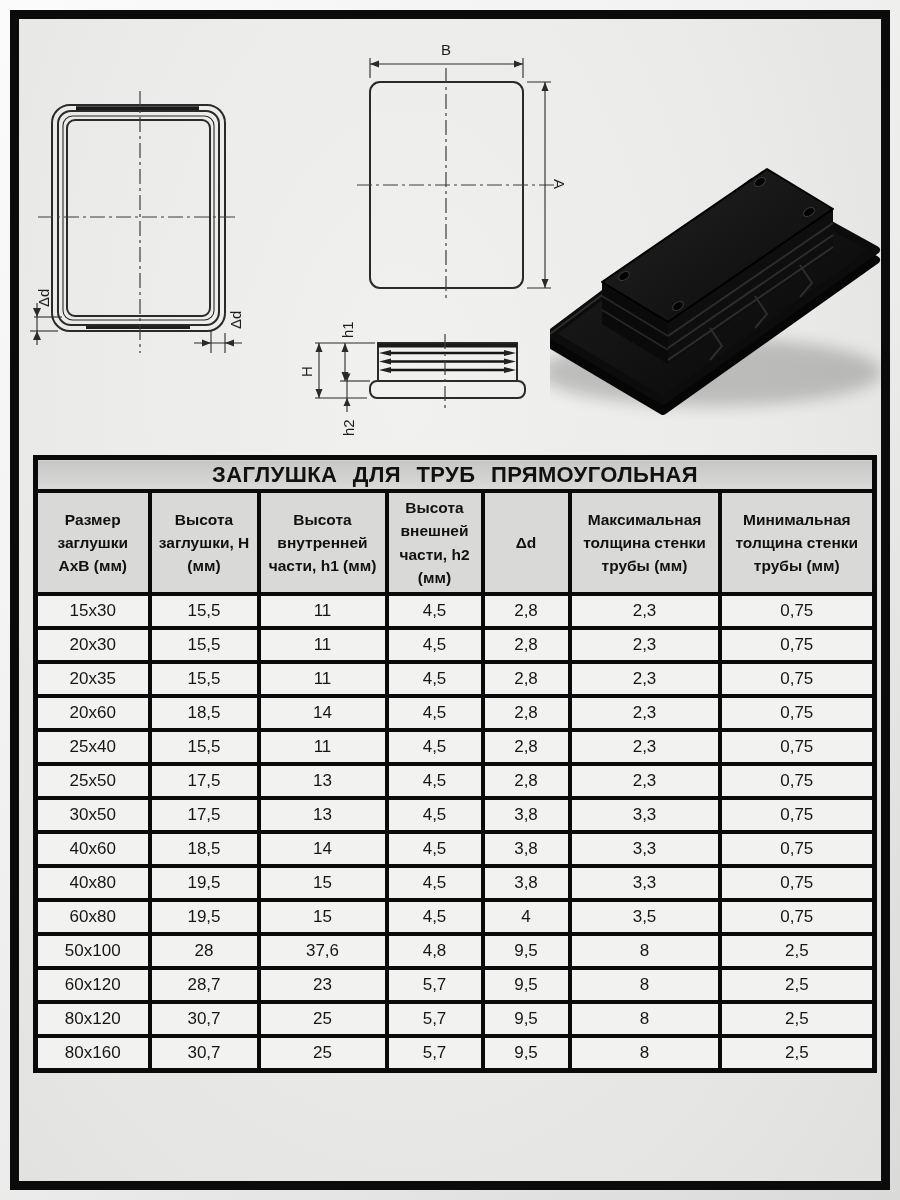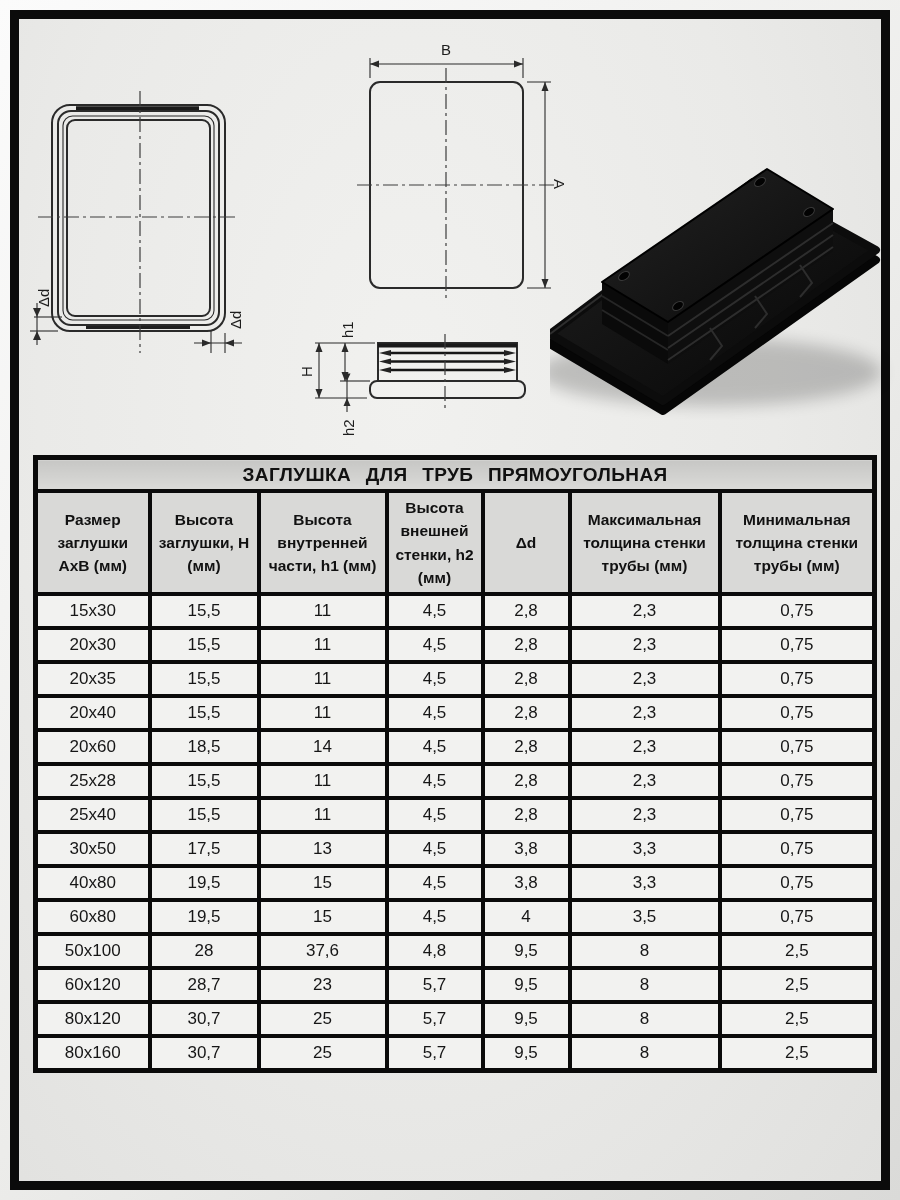--- a/index.html
+++ b/index.html
@@ -24,21 +24,21 @@
   .drw .flare{fill:#222;stroke:none;}
 
   table.spec{
     position:absolute;left:14px;top:436px;width:839px;
     border-collapse:collapse;table-layout:fixed;
     background:#0a0a0a;border:5px solid #0a0a0a;
   }
   table.spec td,table.spec th{border:4px solid #0a0a0a;overflow:hidden;}
   .t-title{
     height:27px;background:linear-gradient(#c7c7c5,#dadad8);
-    font-weight:bold;font-size:19px;letter-spacing:.4px;word-spacing:9px;
+    font-weight:bold;font-size:22px;letter-spacing:.4px;word-spacing:9px;
     text-align:center;color:#111;
   }
   table.spec th{
     height:95px;background:#d9d9d7;font-weight:bold;font-size:15.5px;
     line-height:1.5;text-align:center;padding:2px 3px;color:#111;
   }
   table.spec td.d{
     height:28px;background:#f2f2f0;font-size:17px;text-align:center;color:#161616;
   }
 </style>
@@ -171,21 +171,21 @@
         <col style="width:155px">
     </colgroup>
     <tbody>
       <tr>
         <td class="t-title" colspan="7">ЗАГЛУШКА ДЛЯ ТРУБ ПРЯМОУГОЛЬНАЯ</td>
       </tr>
       <tr>
         <th>Размер заглушки АхВ (мм)</th>
         <th>Высота заглушки, Н (мм)</th>
         <th>Высота внутренней части, h1 (мм)</th>
-        <th>Высота внешней стенки, h2 (мм)</th>
+        <th>Высота внешней части, h2 (мм)</th>
         <th>Δd</th>
         <th>Максимальная толщина стенки трубы (мм)</th>
         <th>Минимальная толщина стенки трубы (мм)</th>
       </tr>
     </tbody>
     <tbody>
         <tr>
           <td class="d">15х30</td>
           <td class="d">15,5</td>
           <td class="d">11</td>
@@ -206,59 +206,59 @@
         <tr>
           <td class="d">20х35</td>
           <td class="d">15,5</td>
           <td class="d">11</td>
           <td class="d">4,5</td>
           <td class="d">2,8</td>
           <td class="d">2,3</td>
           <td class="d">0,75</td>
         </tr>
         <tr>
-          <td class="d">20х40</td>
-          <td class="d">15,5</td>
-          <td class="d">11</td>
-          <td class="d">4,5</td>
-          <td class="d">2,8</td>
-          <td class="d">2,3</td>
-          <td class="d">0,75</td>
-        </tr>
-        <tr>
           <td class="d">20х60</td>
           <td class="d">18,5</td>
           <td class="d">14</td>
           <td class="d">4,5</td>
           <td class="d">2,8</td>
           <td class="d">2,3</td>
           <td class="d">0,75</td>
         </tr>
         <tr>
-          <td class="d">25х28</td>
-          <td class="d">15,5</td>
-          <td class="d">11</td>
-          <td class="d">4,5</td>
-          <td class="d">2,8</td>
-          <td class="d">2,3</td>
-          <td class="d">0,75</td>
-        </tr>
-        <tr>
           <td class="d">25х40</td>
           <td class="d">15,5</td>
           <td class="d">11</td>
           <td class="d">4,5</td>
           <td class="d">2,8</td>
           <td class="d">2,3</td>
           <td class="d">0,75</td>
         </tr>
         <tr>
+          <td class="d">25х50</td>
+          <td class="d">17,5</td>
+          <td class="d">13</td>
+          <td class="d">4,5</td>
+          <td class="d">2,8</td>
+          <td class="d">2,3</td>
+          <td class="d">0,75</td>
+        </tr>
+        <tr>
           <td class="d">30х50</td>
           <td class="d">17,5</td>
           <td class="d">13</td>
+          <td class="d">4,5</td>
+          <td class="d">3,8</td>
+          <td class="d">3,3</td>
+          <td class="d">0,75</td>
+        </tr>
+        <tr>
+          <td class="d">40х60</td>
+          <td class="d">18,5</td>
+          <td class="d">14</td>
           <td class="d">4,5</td>
           <td class="d">3,8</td>
           <td class="d">3,3</td>
           <td class="d">0,75</td>
         </tr>
         <tr>
           <td class="d">40х80</td>
           <td class="d">19,5</td>
           <td class="d">15</td>
           <td class="d">4,5</td>

